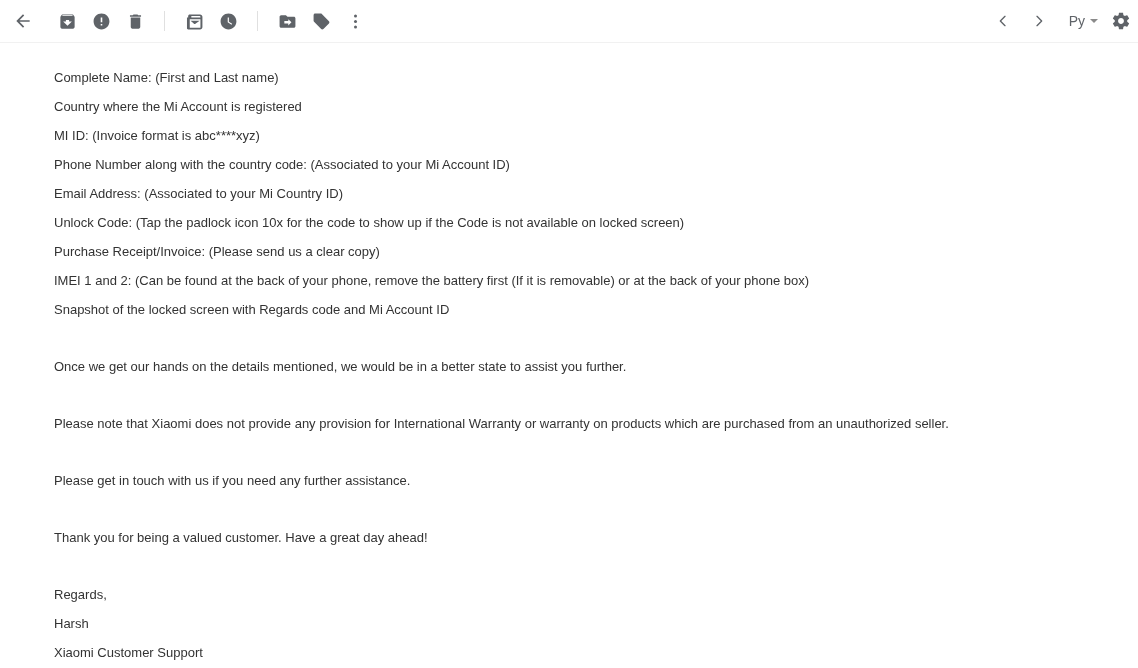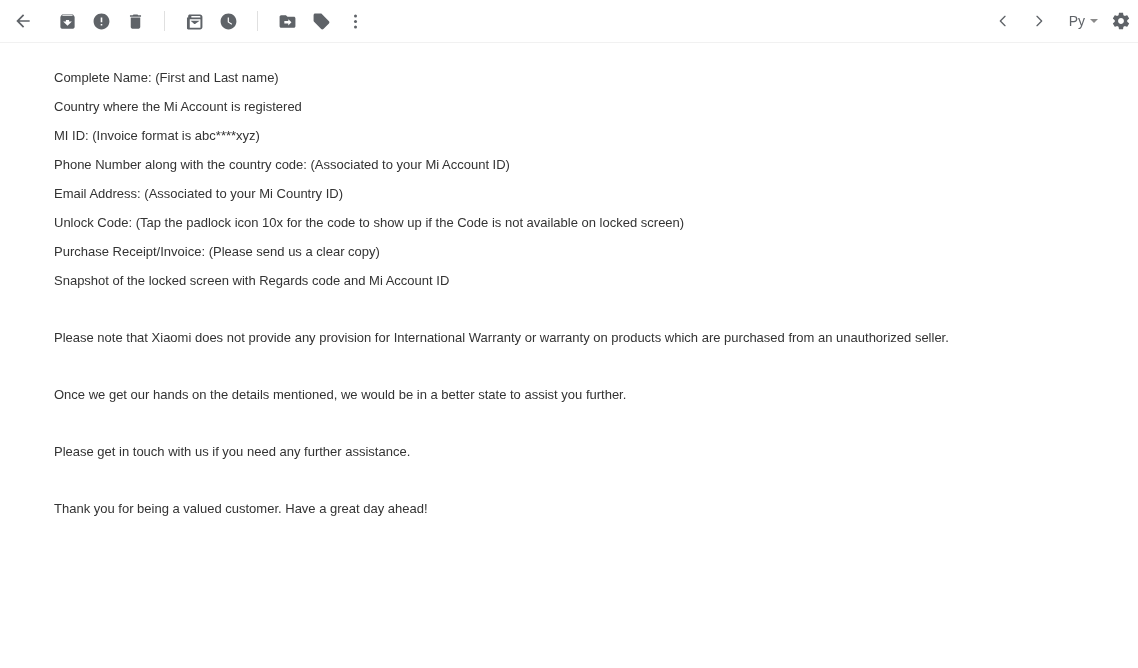--- a/index.html
+++ b/index.html
@@ -231,30 +231,36 @@
 <div class="message">
 
   <div class="detail-list">
     <div class="msg-line">Complete Name: (First and Last name)</div>
     <div class="msg-line">Country where the Mi Account is registered</div>
     <div class="msg-line">MI ID: (Invoice format is abc****xyz)</div>
     <div class="msg-line">Phone Number along with the country code: (Associated to your Mi Account ID)</div>
     <div class="msg-line">Email Address: (Associated to your Mi Country ID)</div>
     <div class="msg-line">Unlock Code: (Tap the padlock icon 10x for the code to show up if the Code is not available on locked screen)</div>
     <div class="msg-line">Purchase Receipt/Invoice: (Please send us a clear copy)</div>
+    <div class="msg-line">IMEI 1 and 2: (Can be found at the back of your phone, remove the battery first (If it is removable) or at the back of your phone box)</div>
     <div class="msg-line">Snapshot of the locked screen with Regards code and Mi Account ID</div>
   </div>
 
   <div class="para">
+    <div class="msg-line">Once we get our hands on the details mentioned, we would be in a better state to assist you further.</div>
+  </div>
+  <div class="para">
     <div class="msg-line">Please note that Xiaomi does not provide any provision for International Warranty or warranty on products which are purchased from an unauthorized seller.</div>
   </div>
   <div class="para">
-    <div class="msg-line">Once we get our hands on the details mentioned, we would be in a better state to assist you further.</div>
-  </div>
-  <div class="para">
     <div class="msg-line">Please get in touch with us if you need any further assistance.</div>
   </div>
   <div class="para">
     <div class="msg-line">Thank you for being a valued customer. Have a great day ahead!</div>
   </div>
 
+  <div class="sign-block">
+    <div class="msg-line">Regards,</div>
+    <div class="msg-line">Harsh</div>
+    <div class="msg-line">Xiaomi Customer Support</div>
+  </div>
 
 </div>
 
 </body></html>

